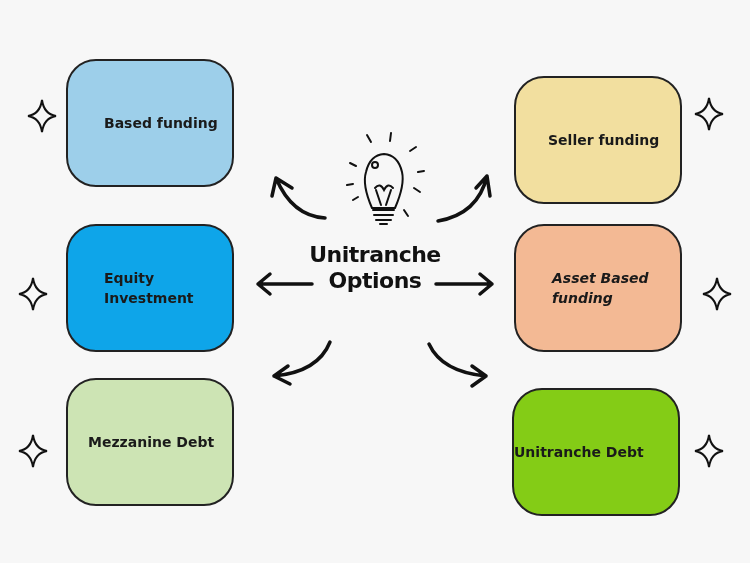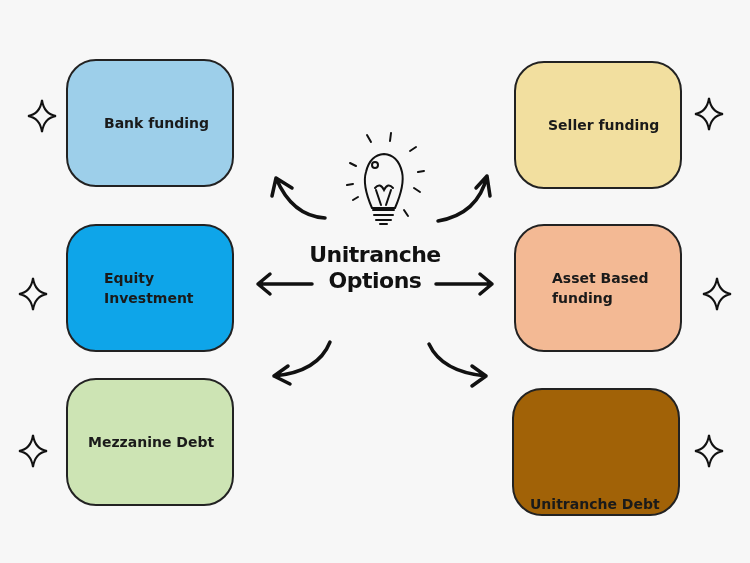--- a/index.html
+++ b/index.html
@@ -41,29 +41,29 @@
     <path d="M367 135 L371 142 M391 133 L390 141 M410 151 L416 147 M418 172 L424 171 M414 188 L420 192 M350 163 L356 166 M347 185 L353 184 M353 200 L358 197 M404 210 L408 216"></path>
   </g>
 </svg>
 
 <div class="title">
   <div>Unitranche</div>
   <div>Options</div>
 </div>
 
 <div class="box" style="left:66px;top:59px;background:#9dcfea;padding-left:36px;">
-  <span>Bank funding</span>
+  <span>Based funding</span>
   </div>
 <div class="box" style="left:66px;top:224px;background:#0ea5e9;padding-left:36px;padding-right:40px;">
   <span>Equity Investment</span>
   </div>
 <div class="box" style="left:66px;top:378px;background:#cde4b4;padding-left:20px;">
   <span>Mezzanine Debt</span>
   </div>
-<div class="box" style="left:514px;top:61px;background:#f2df9f;padding-left:32px;">
+<div class="box" style="left:514px;top:76px;background:#f2df9f;padding-left:32px;">
   <span>Seller funding</span>
   </div>
-<div class="box" style="left:514px;top:224px;background:#f3b994;padding-left:36px;padding-right:26px;">
+<div class="box" style="left:514px;top:224px;background:#f3b994;padding-left:36px;padding-right:26px;font-style:italic;">
   <span>Asset Based funding</span>
   </div>
-<div class="box" style="left:512px;top:388px;background:#a16207;padding-left:16px;align-items:flex-end;">
+<div class="box" style="left:512px;top:388px;background:#84cc16;padding-left:0;">
   <span>Unitranche Debt</span>
   </div>
 
 </body></html>

